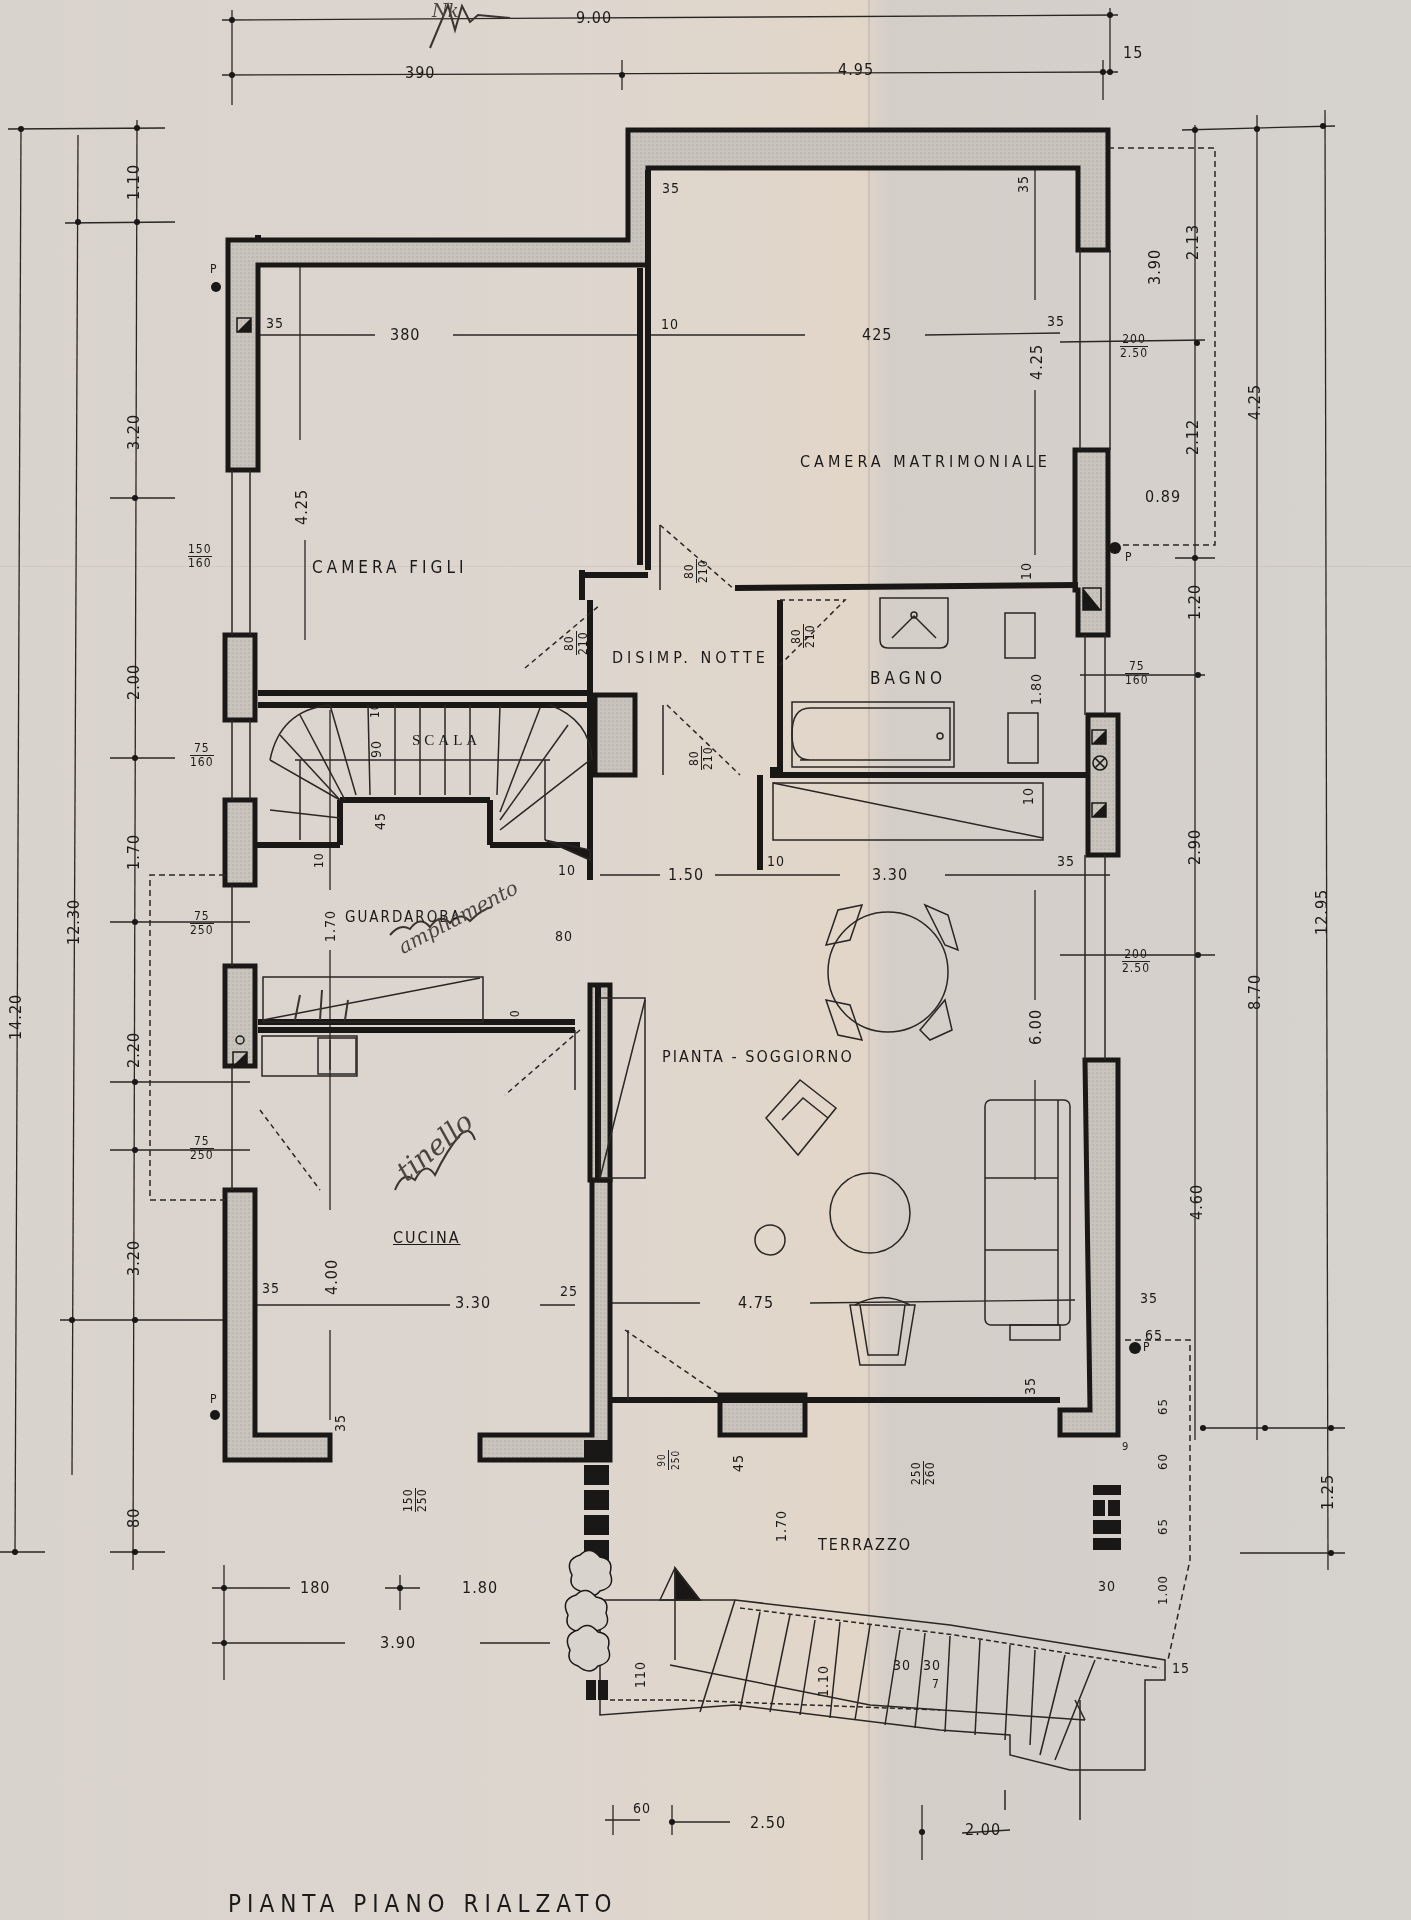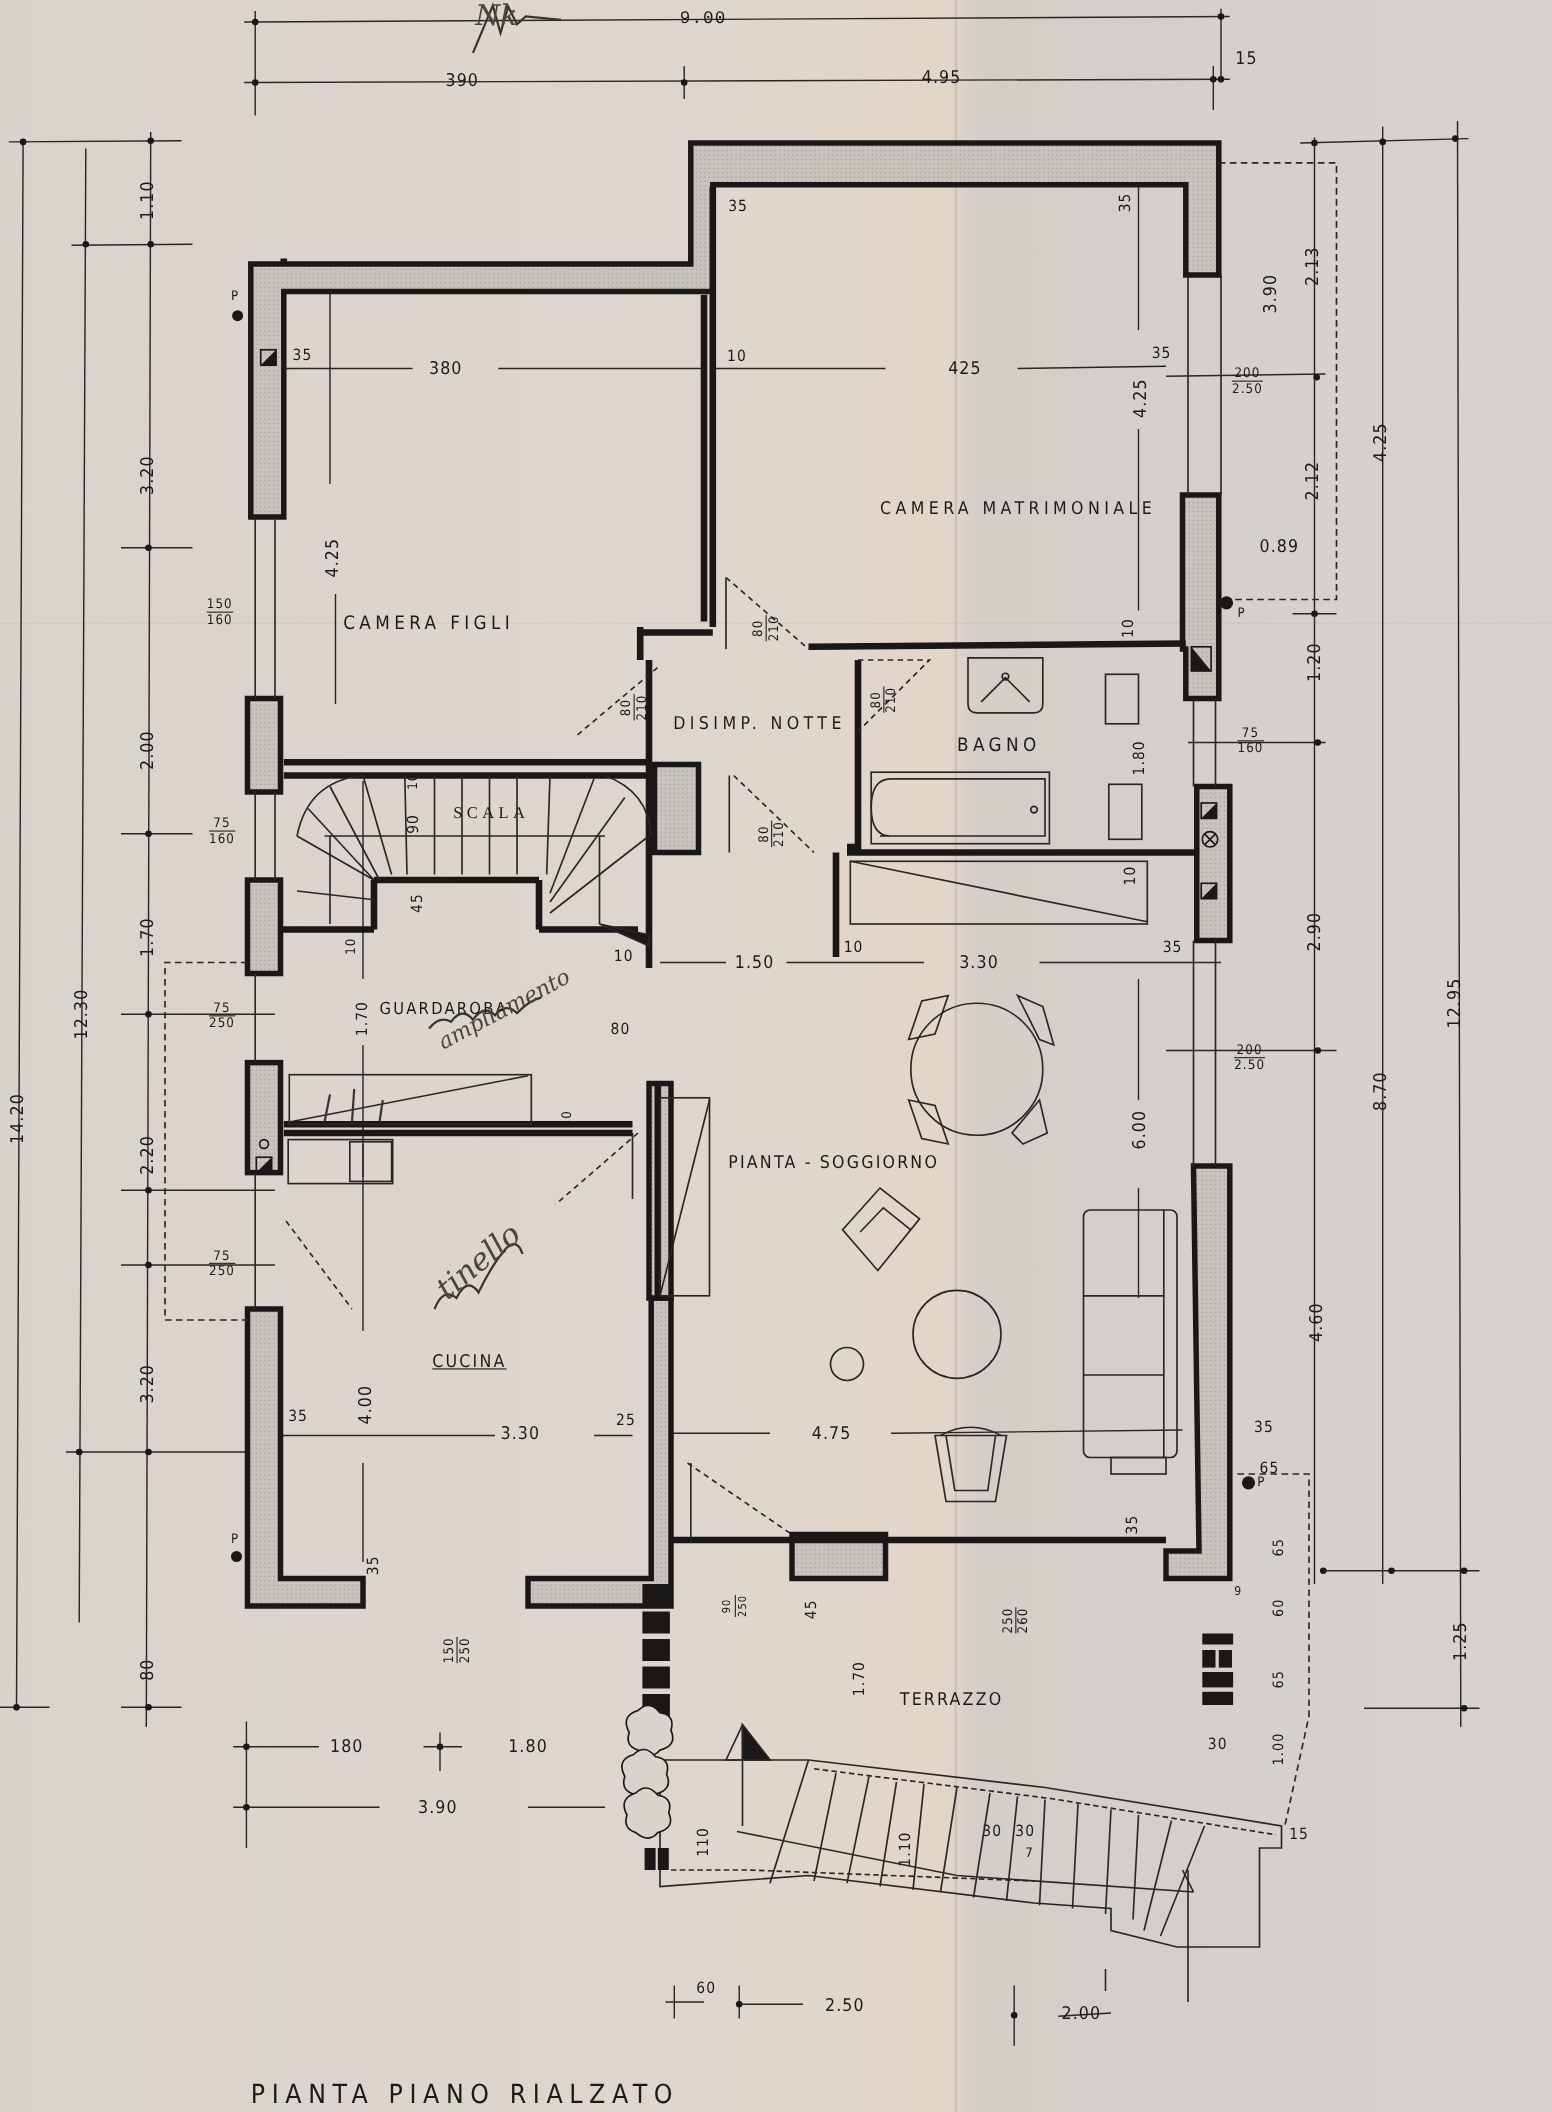--- a/index.html
+++ b/index.html
@@ -21,21 +21,21 @@
     font-family: "DejaVu Sans Condensed", "DejaVu Sans", sans-serif;
     letter-spacing: 3px;
   }
   .room { font-size: 17px; letter-spacing: 4px; }
   .dim { font-size: 16px; letter-spacing: 1px; }
   .dim-sm { font-size: 12px; letter-spacing: 1px; line-height: 13px; text-align: center; }
   .dim-v { transform: rotate(-90deg); transform-origin: left top; }
   .title { font-size: 24px; letter-spacing: 6px; }
   .frac { display: inline-block; text-align: center; }
   .frac .top { display:block; border-bottom: 1px solid #222; }
-  .hand { font-family: "DejaVu Serif", serif; font-style: italic; color: #4b4540; font-size: 26px; letter-spacing: 0; }
+  .hand { font-family: "DejaVu Serif", serif; font-style: italic; color: #4b4540; font-size: 18px; letter-spacing: 0; }
 </style>
 </head>
 <body>
 
 <div class="sheet"></div>
 <div class="fold-line"></div>
 <div class="fold-line-h"></div>
 
 <svg class="plan" width="1411" height="1920" viewBox="0 0 1411 1920">
   <defs>
@@ -380,21 +380,21 @@
 <div class="lbl room" style="left:412px;top:732px;font-size:15px;font-family:Liberation Serif, serif;">SCALA</div>
 <div class="lbl room" style="left:345px;top:908px;font-size:15px;letter-spacing:2px;">GUARDAROBA</div>
 <div class="lbl room" style="left:662px;top:1047px;font-size:16px;letter-spacing:2px;">PIANTA - SOGGIORNO</div>
 <div class="lbl room" style="left:393px;top:1228px;font-size:16px;letter-spacing:2px;text-decoration:underline;">CUCINA</div>
 <div class="lbl room" style="left:818px;top:1535px;font-size:16px;letter-spacing:2px;">TERRAZZO</div>
 
 <div class="lbl hand" style="left:432px;top:0px;">Nk</div>
 <div class="lbl hand" style="left:392px;top:905px;transform:rotate(-28deg);font-size:20px;">ampliamento</div>
 <div class="lbl hand" style="left:390px;top:1130px;transform:rotate(-40deg);font-size:28px;">tinello</div>
 
-<div class="lbl dim" style="left:618px;top:8px;font-family:Liberation Mono, monospace;">9.00</div>
+<div class="lbl dim" style="left:576px;top:8px;">9.00</div>
 <div class="lbl dim" style="left:405px;top:63px;">390</div>
 <div class="lbl dim" style="left:838px;top:60px;">4.95</div>
 <div class="lbl dim" style="left:1123px;top:43px;">15</div>
 
 <div class="lbl dim dim-v" style="left:6px;top:1040px;">14.20</div>
 <div class="lbl dim dim-v" style="left:64px;top:945px;">12.30</div>
 <div class="lbl dim dim-v" style="left:124px;top:200px;">1.10</div>
 <div class="lbl dim dim-v" style="left:124px;top:450px;">3.20</div>
 <div class="lbl dim dim-v" style="left:124px;top:700px;">2.00</div>
 <div class="lbl dim dim-v" style="left:124px;top:870px;">1.70</div>

